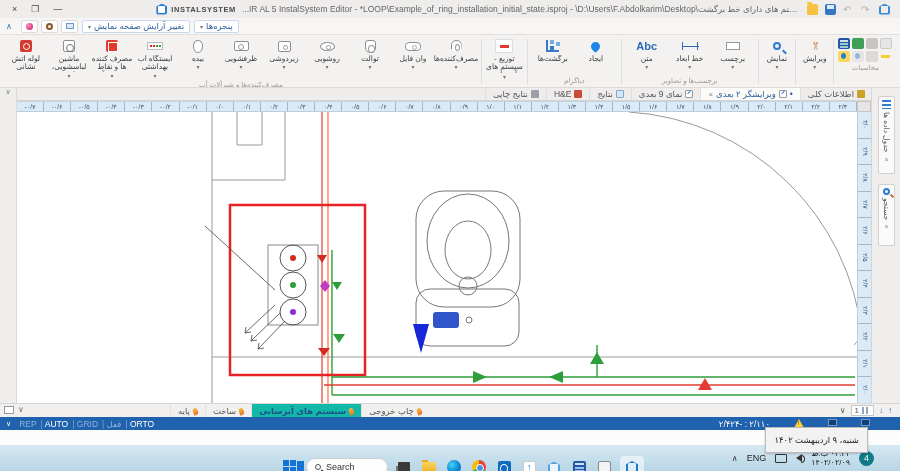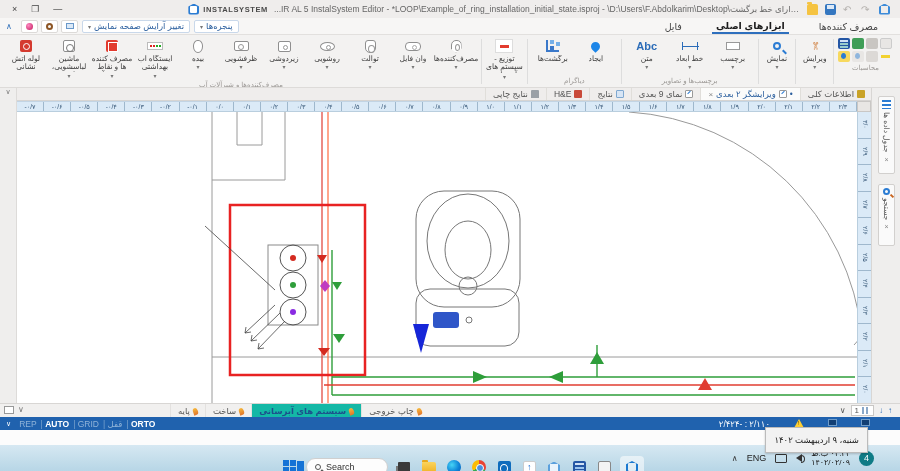--- a/index.html
+++ b/index.html
@@ -3,21 +3,21 @@
 <meta charset="utf-8">
 <style>
   *{box-sizing:border-box;margin:0;padding:0}
   html,body{width:900px;height:471px;overflow:hidden}
   body{font-family:"Liberation Sans","DejaVu Sans",sans-serif;position:relative;background:#fff;color:#333}
 
   
   .titlebar{position:absolute;top:0;left:0;width:900px;height:18px;background:#efedec;display:flex;align-items:center;font-size:9px;color:#555;padding:0 6px;gap:6px}
   .wctl{display:flex;gap:14px;margin-left:6px;color:#444;font-size:9px}
   .wctl span{cursor:default}
-  .brand{display:flex;align-items:center;gap:4px;margin-left:120px}
+  .brand{display:flex;align-items:center;gap:4px;margin-left:88px}
   .logo{width:11px;height:11px;border:2px solid #2b7cd3;border-radius:3px;clip-path:polygon(50% 0,100% 28%,100% 100%,0 100%,0 28%);background:#fff}
   .brandtx{font-weight:bold;font-size:7.5px;letter-spacing:.6px;color:#4a4a4a}
   .wtitle{flex:1;white-space:nowrap;overflow:hidden;text-overflow:ellipsis;direction:ltr;font-size:8.5px;color:#666;text-align:right}
   .tbicons{display:flex;gap:7px;align-items:center;margin-right:4px}
   .tbicons .ic{width:11px;height:11px;display:inline-block}
   .ic-home{border:2px solid #3c8bd9;border-radius:2px;clip-path:polygon(50% 0,100% 30%,100% 100%,0 100%,0 30%)}
   .ic-undo,.ic-redo{color:#b5b2af;font-size:10px;line-height:11px}
   .ic-save{background:#3577c0;border-radius:2px;position:relative}
   .ic-save::after{content:"";position:absolute;left:2px;top:1px;width:7px;height:4px;background:#dce9f7}
   .ic-open{background:#f5c341;border-radius:2px 2px 1px 1px;position:relative}
@@ -140,21 +140,21 @@
   .bb-left{position:absolute;left:4px;top:1px;display:flex;gap:4px;color:#777;font-size:8px;align-items:center}
   .bb-win{width:10px;height:8px;border:1px solid #999;background:#fff}
   .bb-right{position:absolute;right:8px;top:1px;display:flex;gap:5px;align-items:center;font-size:8px;color:#555}
   .pagebox{border:1px solid #c9c7c5;background:#fff;padding:0 3px;display:flex;gap:3px;align-items:center;height:11px}
   .pb-grid{width:8px;height:7px;background:repeating-linear-gradient(90deg,#8aa8c8 0 2px,#fff 2px 4px)}
   .arr{color:#2b6cb8;font-size:8px}
 
   .statusbar{position:absolute;top:417px;left:0;width:900px;height:13px;background:#2062ae;color:#fff;font-size:8.5px;display:flex;align-items:center}
   .sb-chev{margin:0 8px 0 6px;font-size:7px}
   .modes{display:flex;direction:ltr;gap:4px;align-items:center}
-  .mode{font-weight:bold}
+  .mode{font-weight:normal}
   .mode.dim{color:#8fb3d8;font-weight:normal}
   .mode+.mode::before{content:"| ";color:#7aa3cd;font-weight:normal}
   .sb-right{position:absolute;right:30px;display:flex;gap:24px;align-items:flex-start}
   .coords{direction:ltr;font-size:8.5px}
   .warn{width:0;height:0;border-left:5px solid transparent;border-right:5px solid transparent;border-bottom:9px solid #ffcf33;position:relative}
   .warn::after{content:"!";position:absolute;left:-1.5px;top:1px;font-size:6px;color:#5a4500}
   .sb-ic{width:9px;height:7px;background:#123f74;border:1px solid #6f9cc9}
 
   .gapstrip{position:absolute;top:430px;left:0;width:900px;height:15px;background:#fcfcfc}
   .datetip{position:absolute;top:427px;right:32px;height:16px;background:#f2f2f2;border:1px solid #bbb;box-shadow:0 1px 2px rgba(0,0,0,.2);font-size:8.5px;color:#222;display:flex;align-items:center;padding:12px 8px;direction:rtl;z-index:5}
@@ -227,25 +227,20 @@
     </span>
   <span class="qic">
       <span class="dot-mon"></span>
     </span>
   <span class="qdrop caret">
       <span>تغییر آرایش صفحه نمایش</span>
     </span>
   <span class="qdrop caret">
       <span>پنجره‌ها</span>
     </span>
-  <div class="rtabs">
-    <span class="rtab">فایل</span>
-    <span class="rtab active">ابزارهای اصلی</span>
-    <span class="rtab">مصرف کننده‌ها</span>
-  </div>
 </div>
 
 <div class="ribbon">
   <div class="rgroup">
     <div class="calcgrid">
       <span class="cg cg-calc"></span>
       <span class="cg cg-cal"></span>
       <span class="cg cg-bld"></span>
       <span class="cg cg-snd"></span>
       <span class="cg cg-drop on"></span>

